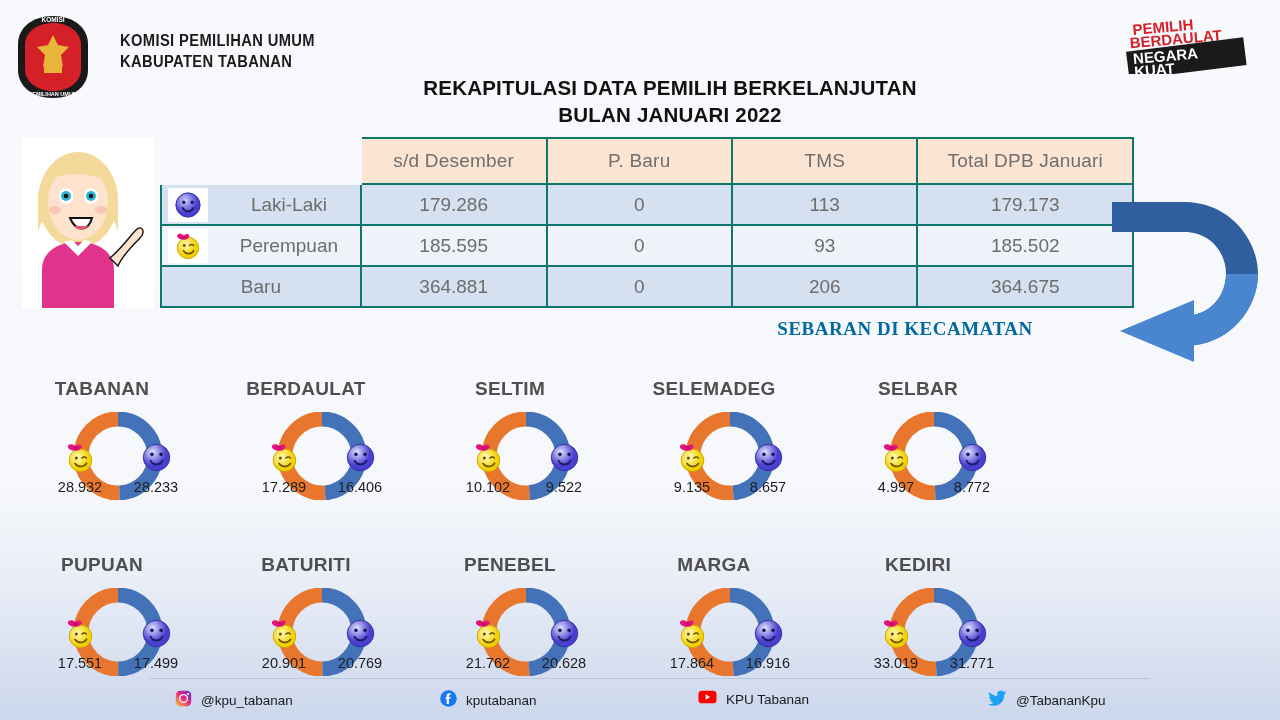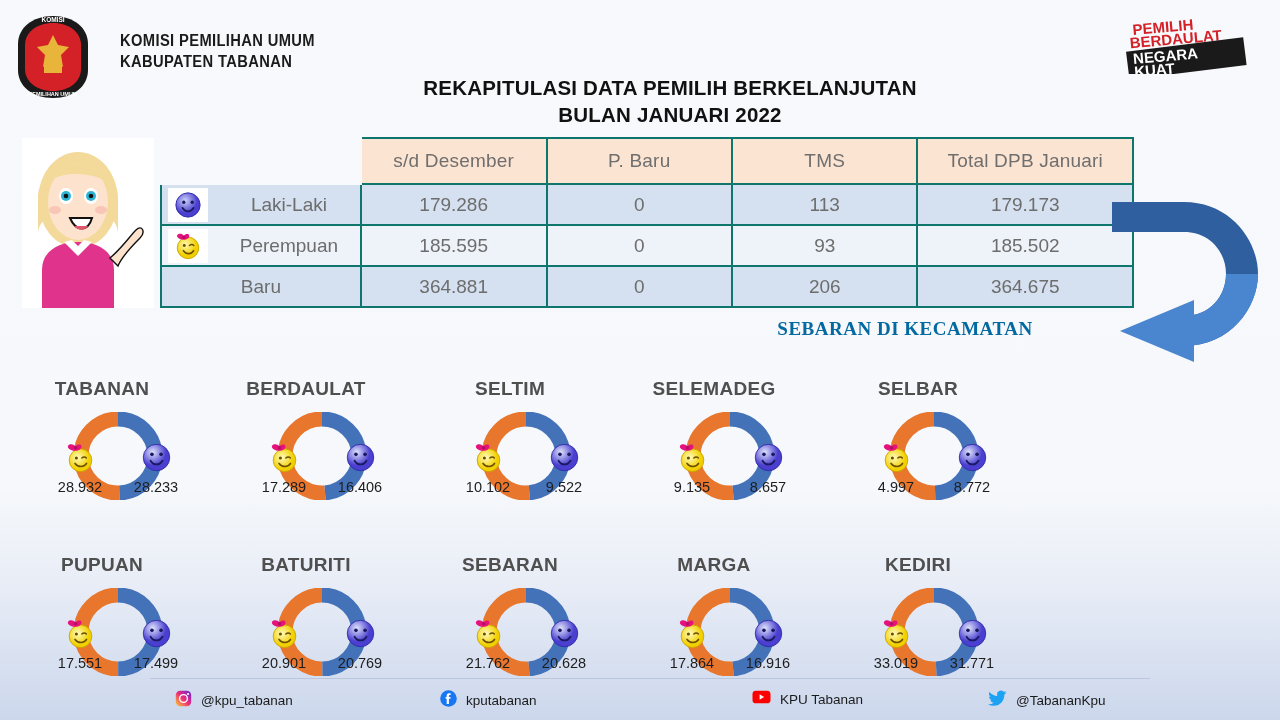--- a/index.html
+++ b/index.html
@@ -78,21 +78,21 @@
   .side.left  { left: 6px; }
   .side.right { right: 6px; }
   .side .face { height: 34px; display: flex; align-items: center; justify-content: center; }
   .side .val { font-size: 14.5px; color: #1d1d1d; margin-top: 5px; white-space: nowrap; }
 
   
   .footer { position: absolute; left: 0; bottom: 0; width: 1280px; height: 42px; }
   .sep { position: absolute; left: 150px; top: 0; width: 1000px; height: 1px; background: #b9c6de; }
   .social { position: absolute; top: 12px; display: flex; align-items: center; gap: 9px; }
   .social .sname { font-size: 13.5px; color: #1b1b1b; white-space: nowrap; }
-  .s1 { left: 175px; } .s2 { left: 440px; } .s3 { left: 752px; } .s4 { left: 988px; }
+  .s1 { left: 175px; } .s2 { left: 440px; } .s3 { left: 698px; } .s4 { left: 988px; }
 </style>
 </head>
 <body>
 
 <div class="header">
 
   <div class="kpu-logo">
     <svg viewBox="0 0 78 86" width="78" height="86">
       <path d="M39 2 C60 2 74 14 74 30 L74 56 C74 72 60 84 39 84 C18 84 4 72 4 56 L4 30 C4 14 18 2 39 2 Z" fill="#1a1a1a"></path>
       <path d="M39 9 C56 9 67 19 67 31 L67 55 C67 67 56 77 39 77 C22 77 11 67 11 55 L11 31 C11 19 22 9 39 9 Z" fill="#d42027"></path>
@@ -542,21 +542,21 @@
   <circle cx="12" cy="13.5" r="2" fill="#1a1a5e"></circle>
                 <circle cx="22" cy="13.5" r="2" fill="#1a1a5e"></circle>
   <path d="M10.5 20.5 C13.8 26 20.2 26 23.5 20.5" stroke="#1a1a5e" stroke-width="2" fill="none" stroke-linecap="round"></path>
 </svg>
             </div>
           <div class="val">20.769</div>
         </div>
       </div>
     </div>
     <div class="dcell">
-      <div class="dname">SEBARAN</div>
+      <div class="dname">PENEBEL</div>
       <div class="dbody">
         <div class="donut"><svg viewBox="0 0 88 88" width="88" height="88">
               <path d="M 47.105917142827394 80.86940843981486 A 37 37 0 1 1 43.99999999999999 7" stroke="#e8762c" stroke-width="15" fill="none"></path>
               <path d="M 44 7 A 37 37 0 0 1 47.105917142827394 80.86940843981486" stroke="#4472b8" stroke-width="15" fill="none"></path>
             </svg></div>
         <div class="side left">
           <div class="face">
               <svg viewBox="0 0 34 34" width="31" height="31">
   <defs>
                   <radialGradient id="fgA" cx="38%" cy="38%">

